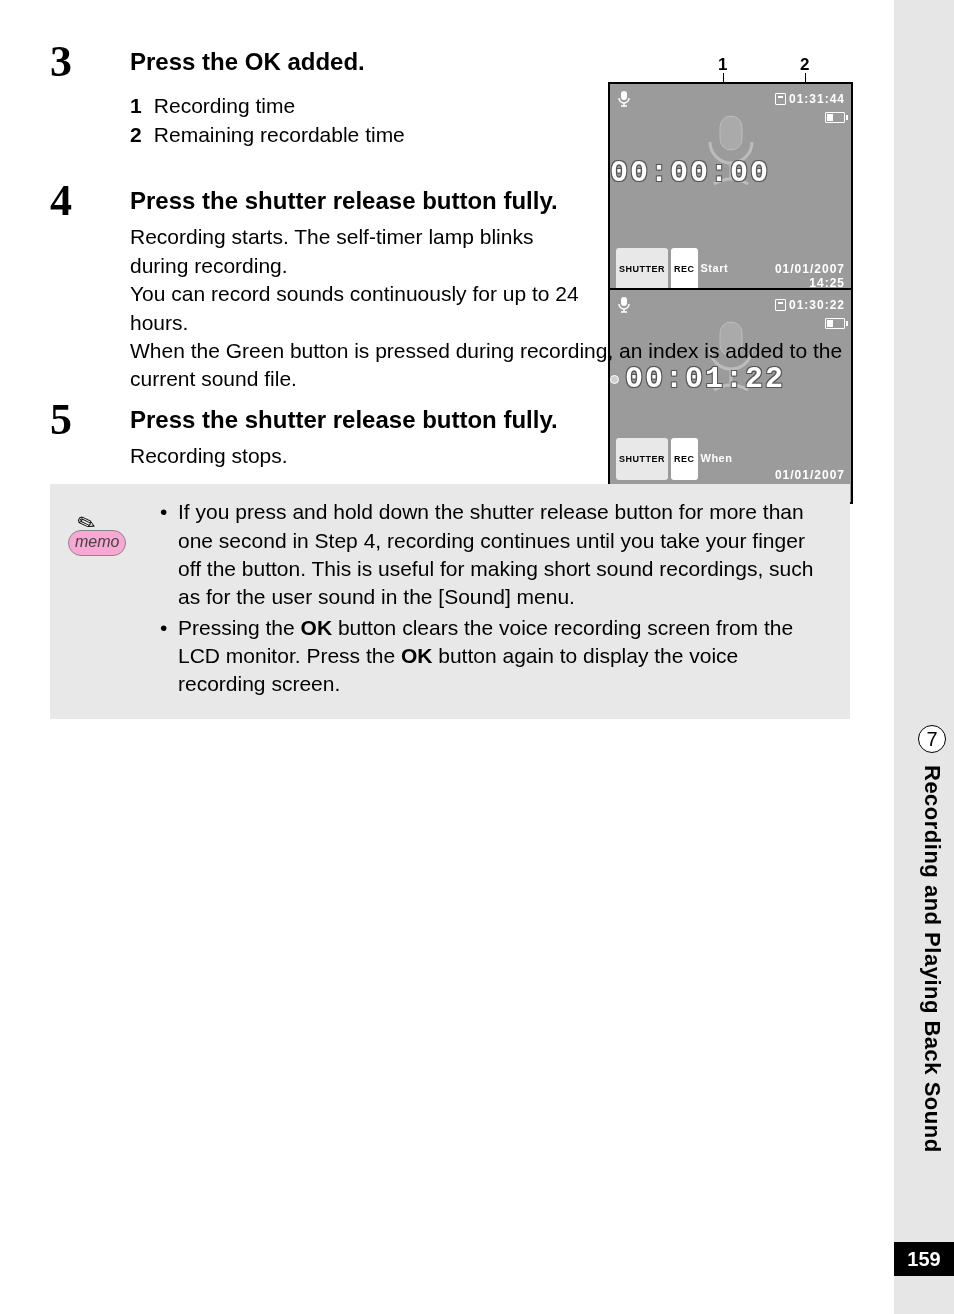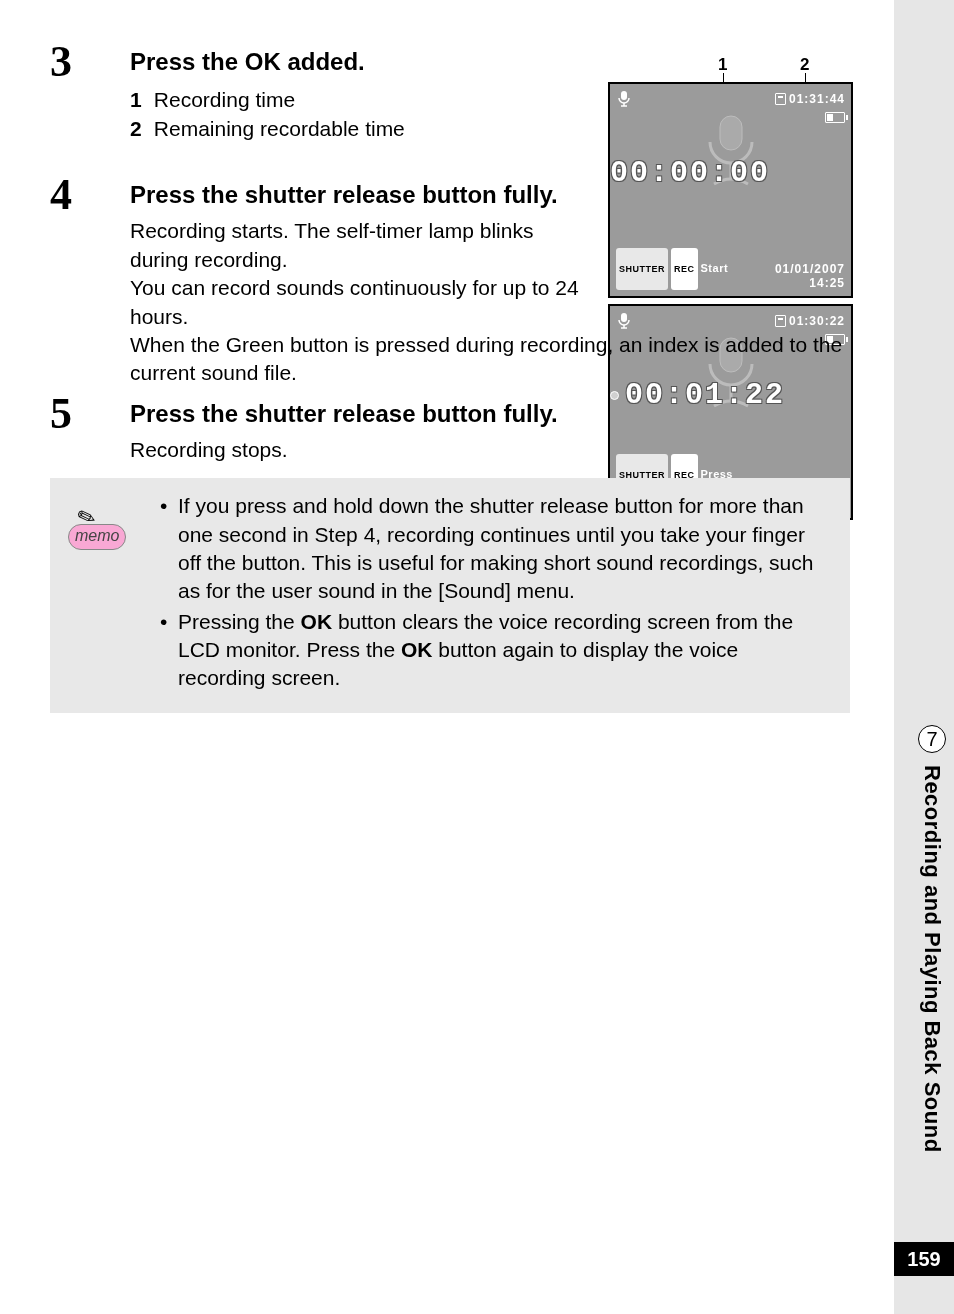--- a/index.html
+++ b/index.html
@@ -10,37 +10,37 @@
   .chapter-circle { width: 28px; height: 28px; border: 1.5px solid #000; border-radius: 50%; display: flex; align-items: center; justify-content: center; font-size: 20px; background: #fff; }
   .chapter-title { writing-mode: vertical-rl; font-size: 22px; font-weight: bold; margin-top: 12px; letter-spacing: 0.5px; }
   .pagenum { position: absolute; right: 0; bottom: 38px; width: 60px; height: 34px; background: #000; color: #fff; display: flex; align-items: center; justify-content: center; font-weight: bold; font-size: 20px; }
   .content { position: absolute; left: 50px; top: 40px; width: 820px; }
   .step { display: flex; margin-bottom: 4px; }
   .stepnum { width: 80px; font-family: Georgia, serif; font-size: 44px; font-weight: bold; line-height: 1; }
   .stepbody { flex: 1; padding-top: 6px; }
   .steptitle { font-size: 24px; font-weight: bold; line-height: 1.35; margin-bottom: 6px; }
   .ok { font-family: Arial, sans-serif; font-weight: bold; }
   .steptext { font-size: 21px; line-height: 1.35; }
-  .sublist { font-size: 21px; line-height: 1.35; margin-top: 8px; }
+  .sublist { font-size: 21px; line-height: 1.35; margin-top: 14px; }
   .sublist .n { font-weight: bold; display: inline-block; width: 18px; }
   .step3 .stepbody { width: 460px; }
   .step4 .stepbody { width: 460px; }
   .step4 .wrap { max-width: 720px; }
   .memo-block { position: relative; margin-top: 14px; background: #e8e8e8; padding: 14px 20px 18px 110px; font-size: 21px; line-height: 1.35; width: 800px; }
   .memo-icon { position: absolute; left: 18px; top: 12px; width: 70px; }
   .memo-icon .pen { font-size: 22px; display:block; transform: translate(8px,4px) rotate(-20deg); }
   .memo-icon .oval { display:inline-block; border:1px solid #888; border-radius: 14px; padding: 0 6px 2px; font-size: 16px; font-style: italic; color:#444; background:#f9a8d4; }
   .memo-block ul { list-style: none; }
   .memo-block li { position: relative; padding-left: 18px; margin-bottom: 2px; }
   .memo-block li::before { content: "•"; position: absolute; left: 0; top: 0; }
 
   
   .lcd { position: absolute; width: 245px; height: 216px; background: #9b9b9b; border: 2px solid #000; padding: 6px; color: #fff; font-family: Arial, sans-serif; }
   .lcd.lcd1 { left: 608px; top: 82px; }
-  .lcd.lcd2 { left: 608px; top: 304px; }
+  .lcd.lcd2 { left: 608px; top: 288px; }
   .lcd .toprow { display: flex; justify-content: space-between; align-items: center; font-size: 12px; font-weight: bold; letter-spacing: 1px; }
   .mic-icon svg { display:block; }
   .card-icon { display:inline-flex; align-items:center; gap:3px; }
   .card-icon .card { width:11px; height:12px; border:1.5px solid #fff; border-radius:1px; position:relative; }
   .card-icon .card::after{content:"";position:absolute;left:2px;top:2px;width:5px;height:1.5px;background:#fff;}
   .battery { width:20px; height:11px; border:1.5px solid #fff; border-radius:1px; position:relative; margin-left:auto; margin-top:4px; }
   .battery::after { content:""; position:absolute; right:-4px; top:2px; width:2px; height:5px; background:#fff; }
   .battery .fill { position:absolute; left:1px; top:1px; height:7px; background:#fff; }
   .bigmic { position:absolute; left:50%; top:28px; transform:translateX(-50%); opacity:0.55; }
   .bigtime { position:absolute; left:0; right:0; top:72px; text-align:left; font-size:30px; font-weight:bold; letter-spacing:2px; color:#fff; text-shadow: -1px -1px 0 #555, 1px -1px 0 #555, -1px 1px 0 #555, 1px 1px 0 #555; font-family: 'Courier New', monospace; }
@@ -140,21 +140,21 @@
           <rect x="24" y="4" width="22" height="34" rx="11" fill="#b8b8b8" stroke="#d8d8d8"></rect>
           <path d="M14 30a21 21 0 0 0 42 0" stroke="#d8d8d8" stroke-width="3" fill="none"></path>
           <line x1="35" y1="51" x2="35" y2="66" stroke="#d8d8d8" stroke-width="3"></line>
           <path d="M18 72 Q35 62 52 72" stroke="#d8d8d8" stroke-width="3" fill="none"></path>
         </svg>
     </div>
     <div class="bigtime"><span class="recdot"></span><span>00:01:22</span></div>
     <div class="bottom">
       <div class="left">
         <span>
-          <span class="pill">SHUTTER</span><span class="pill inv">REC</span><span>Press</span>
+          <span class="pill">SHUTTER</span><span class="pill inv">REC</span><span>When</span>
         </span>
         <span><span class="greenbtn"></span><span>Index</span></span>
       </div>
       <div class="right">
         <div>01/01/2007</div>
         <div>14:25</div>
       </div>
     </div>
   </div>
 

